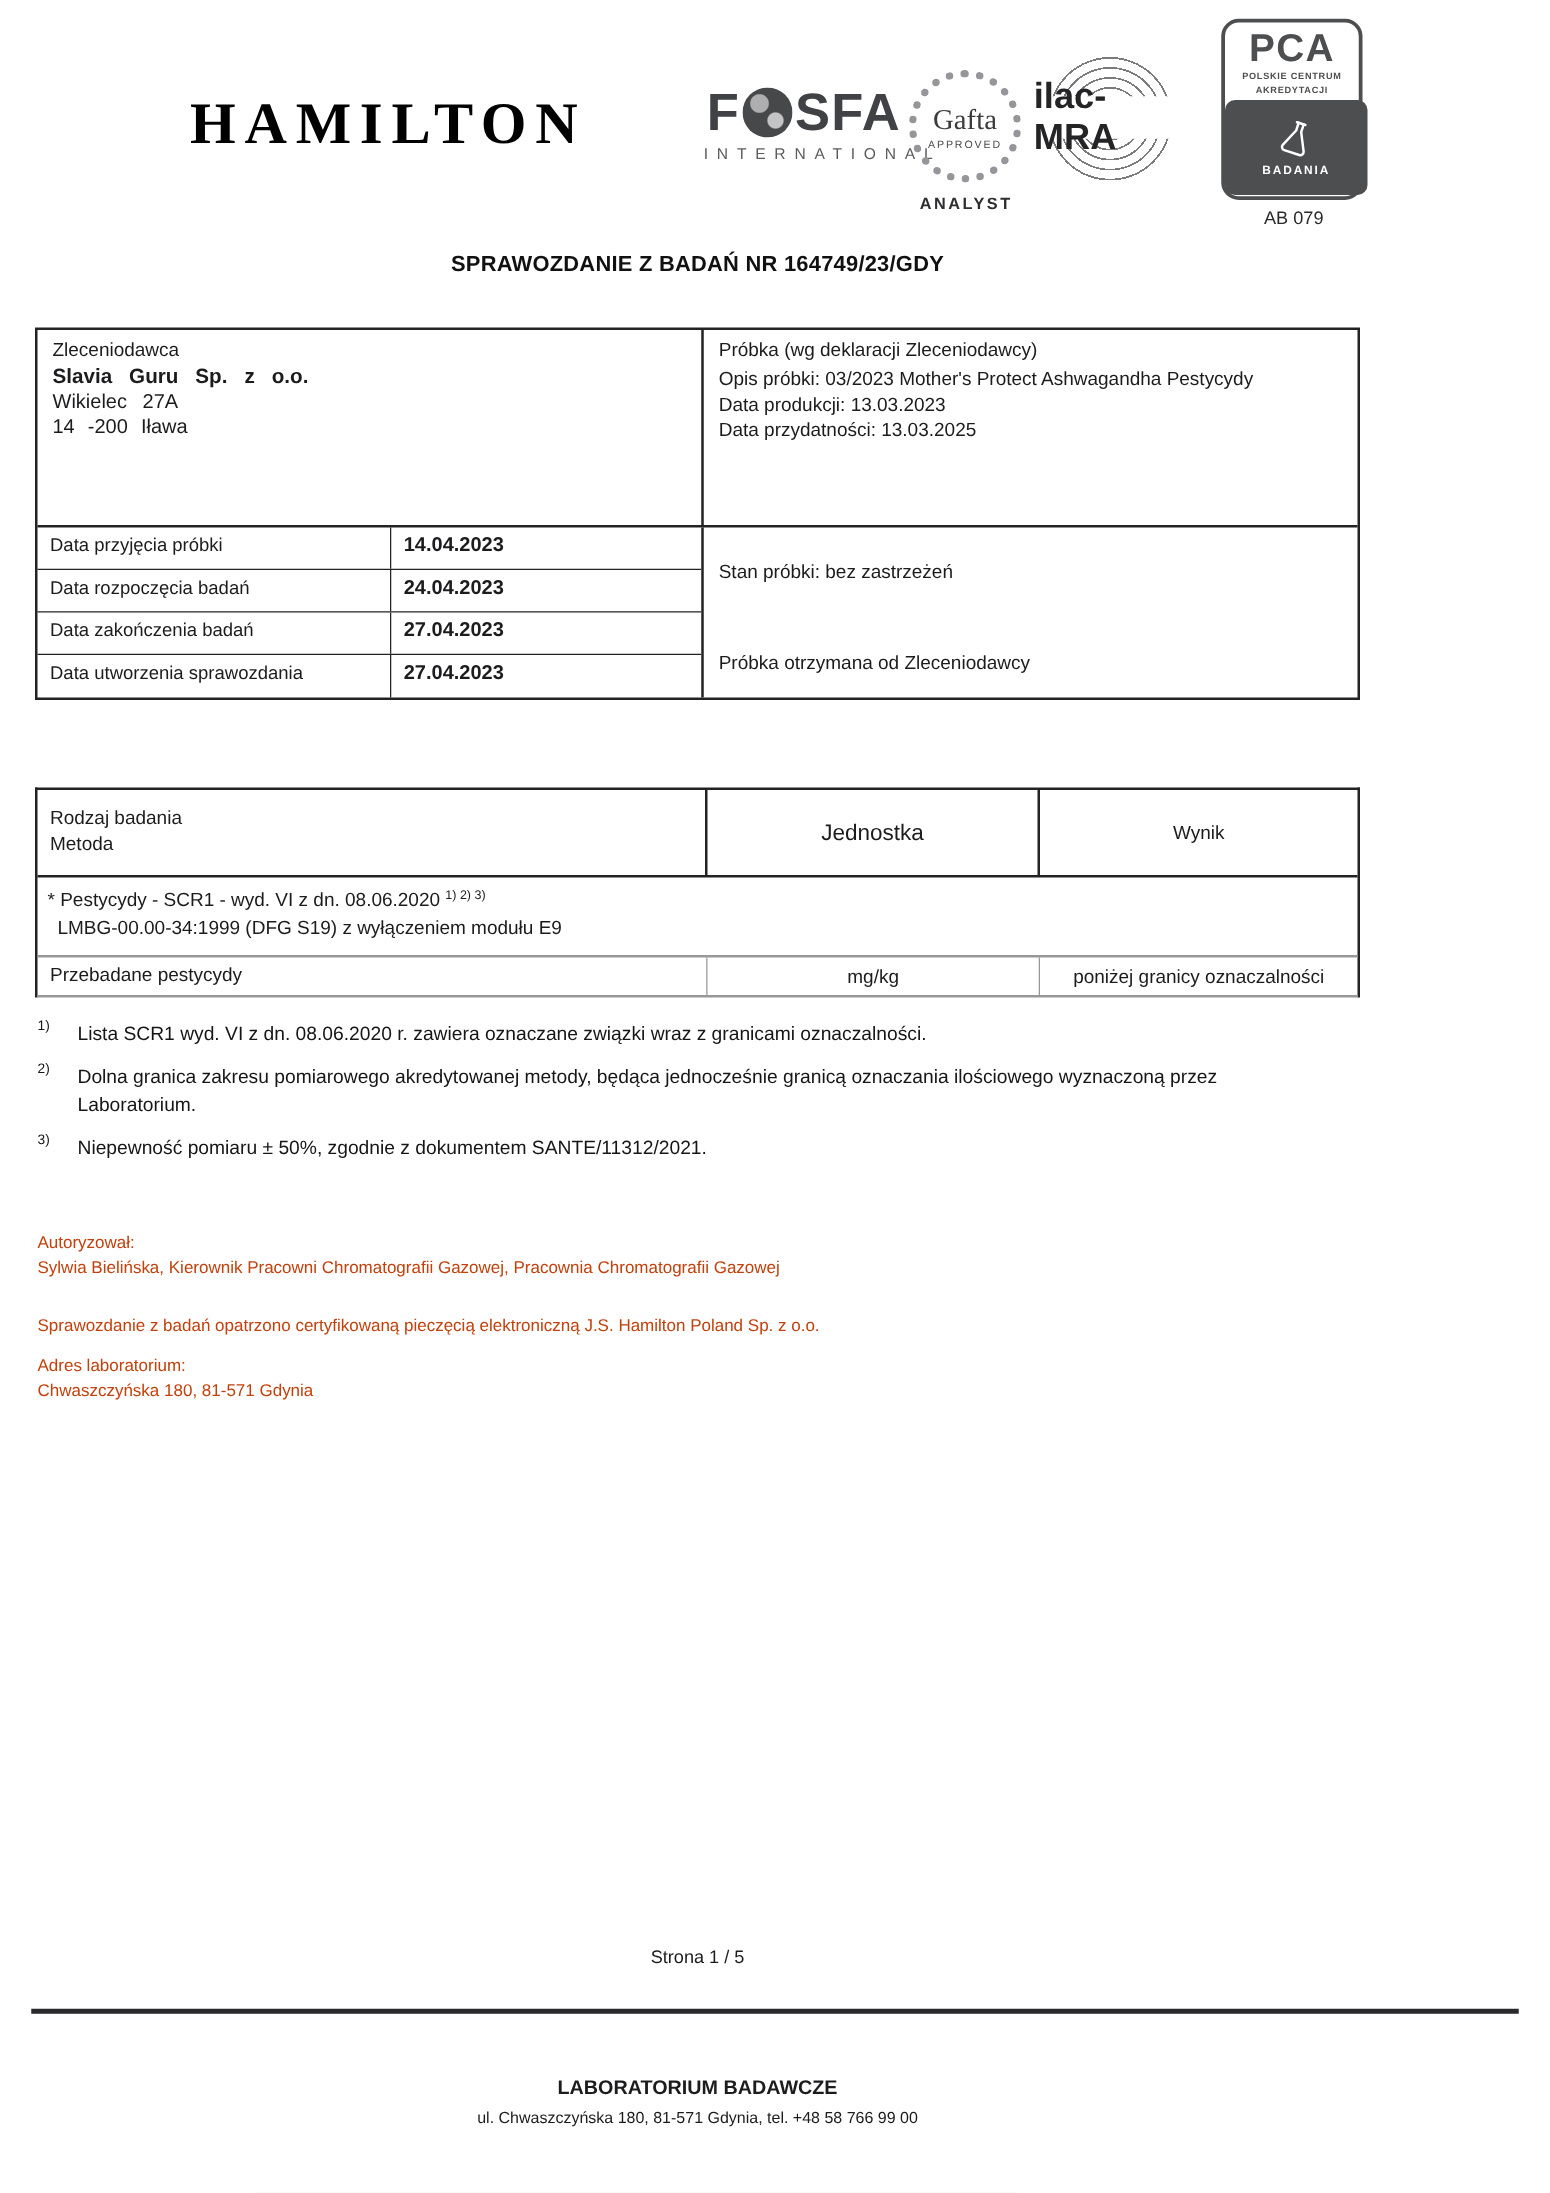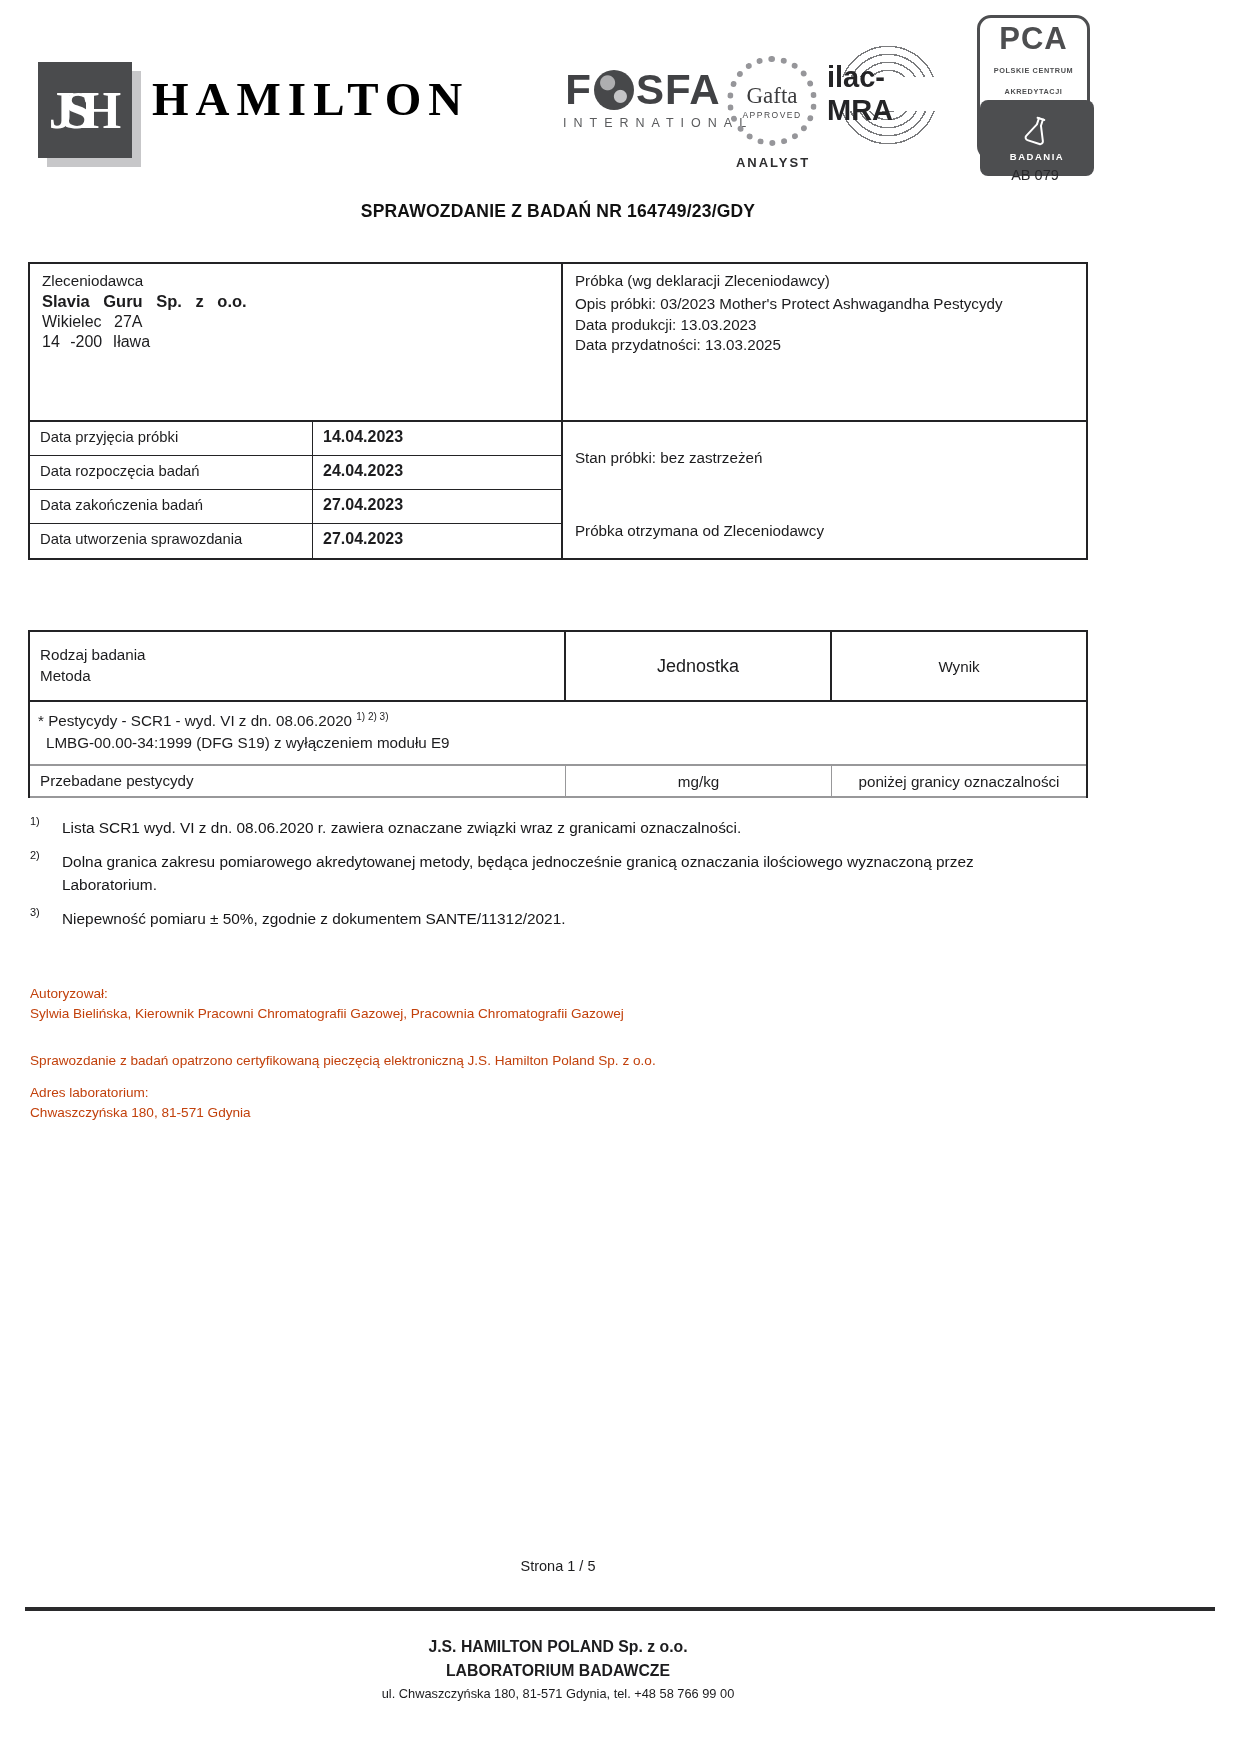--- a/index.html
+++ b/index.html
@@ -52,21 +52,21 @@
   }
   .ilac-band {
     position:absolute; left:-6px; right:-6px; top:37px; height:34px; background:#ffffff;
     display:flex; align-items:center; justify-content:center;
   }
   .ilac-band span { font-size:29px; font-weight:bold; color:#242426; letter-spacing:0px; }
 
   .pca { position:absolute; left:977px; top:15px; width:113px; height:145px;
     border:3px solid #4d4e50; border-radius:14px; background:#ffffff; text-align:center; padding-top:5px; }
   .pca-name { font-size:31px; font-weight:bold; color:#4d4e50; letter-spacing:1px; line-height:1; }
-  .pca-org { font-size:7.3px; font-weight:bold; color:#4d4e50; letter-spacing:0.6px; line-height:1.25; margin-top:12px; }
+  .pca-org { font-size:7.3px; font-weight:bold; color:#4d4e50; letter-spacing:0.6px; line-height:1.25; margin-top:2px; }
   .pca-dark {
     margin:4px auto 0 auto; width:114px; height:76px; background:#4d4e50; border-radius:8px;
     display:flex; flex-direction:column; align-items:center; justify-content:center; gap:3px;
   }
   .pca-badania { color:#ffffff; font-size:9.5px; font-weight:bold; letter-spacing:1.5px; }
   .pca-ab { position:absolute; left:985px; top:167px; width:100px; text-align:center; font-size:14.5px; color:#2a2a2c; }
 
   
   .report-title {
     position:absolute; left:28px; top:201px; width:1060px; text-align:center;
@@ -123,23 +123,20 @@
   .footer-rule { position:absolute; left:25px; top:1607px; width:1190px; height:3.5px; background:#2a2a2c; }
   .footer-company { position:absolute; left:28px; top:1638px; width:1060px; text-align:center; font-size:15.8px; font-weight:bold; }
   .footer-lab { position:absolute; left:28px; top:1662px; width:1060px; text-align:center; font-size:15.8px; font-weight:bold; }
   .footer-addr { position:absolute; left:28px; top:1686px; width:1060px; text-align:center; font-size:12.8px; }
 </style>
 </head>
 <body>
 
 <div class="page">
 
-  <div class="jsh-box">
-    <span>JSH</span>
-  </div>
   <div class="hamilton-word">HAMILTON</div>
 
   <div class="fosfa">
     <div class="fosfa-line">
       <span>F</span>
         <span class="globe"></span>
         <span>SFA</span>
     </div>
     <div class="fosfa-sub">INTERNATIONAL</div>
   </div>
@@ -258,17 +255,16 @@
   <div class="auth">
     <div>Autoryzował:</div>
     <div>Sylwia Bielińska, Kierownik Pracowni Chromatografii Gazowej, Pracownia Chromatografii Gazowej</div>
     <div class="seal">Sprawozdanie z badań opatrzono certyfikowaną pieczęcią elektroniczną J.S. Hamilton Poland Sp. z o.o.</div>
     <div class="addr-label">Adres laboratorium:</div>
     <div>Chwaszczyńska 180, 81-571 Gdynia</div>
   </div>
 
   <div class="page-num">Strona 1 / 5</div>
   <div class="footer-rule"></div>
-  <div class="footer-company">J.S. HAMILTON POLAND Sp. z o.o.</div>
   <div class="footer-lab">LABORATORIUM BADAWCZE</div>
   <div class="footer-addr">ul. Chwaszczyńska 180, 81-571 Gdynia, tel. +48 58 766 99 00</div>
 
 </div>
 
 </body></html>

